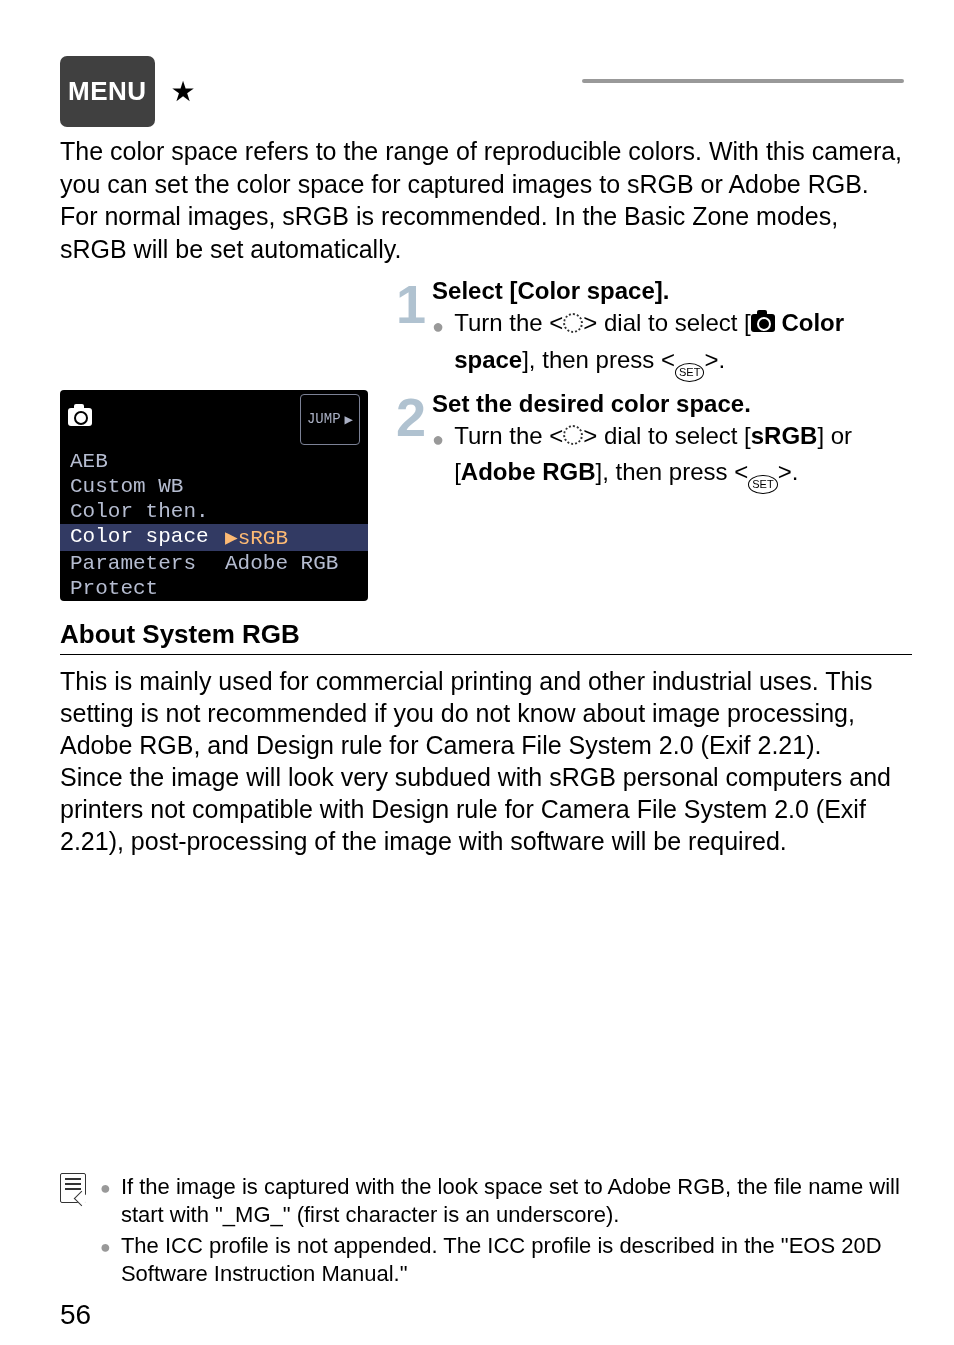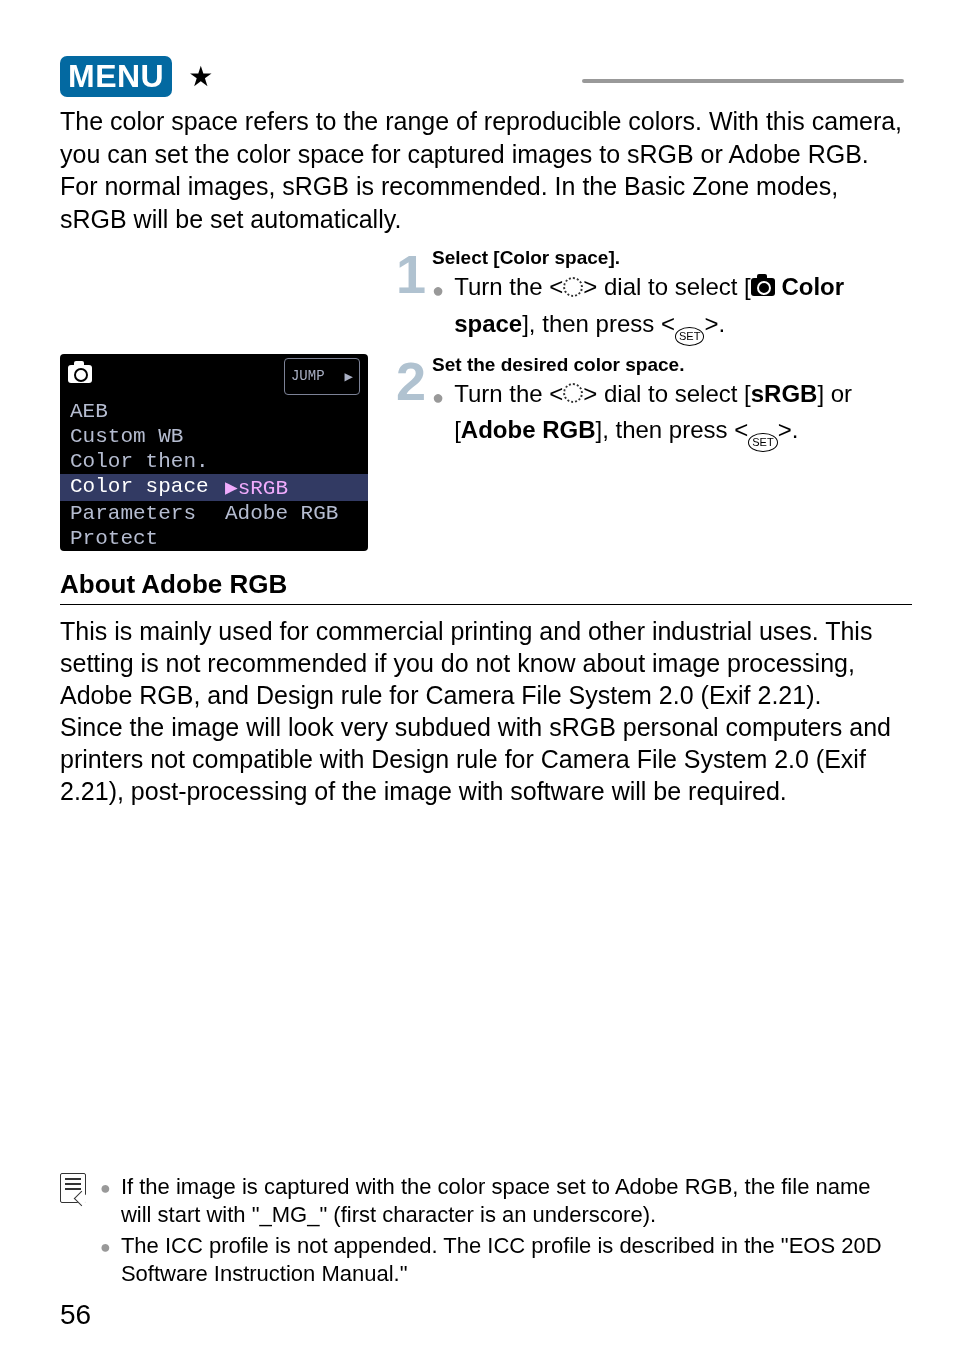--- a/index.html
+++ b/index.html
@@ -12,25 +12,25 @@
       padding: 56px 50px 20px 60px;
       position: relative;
     }
     .title-row {
       display: flex;
       align-items: center;
       gap: 10px;
       margin-bottom: 8px;
     }
     .menu-box {
-      background: #0369a1;
+      background: #404040;
       color: #fff;
       font-weight: bold;
-      font-size: 32px;
-      padding: 2px 8px;
+      font-size: 26px;
+      padding: 20px 8px;
       border-radius: 7px;
       letter-spacing: 0.5px;
     }
     .main-title {
       font-size: 34px;
       font-weight: bold;
     }
     .star { font-size: 28px; margin-left: 6px; }
     .title-line {
       position: absolute;
@@ -39,21 +39,21 @@
       right: 50px;
       height: 4px;
       background: #999;
       border-radius: 2px;
     }
     .intro { font-size: 25px; line-height: 1.3; margin-bottom: 12px; }
     .step-row { display: flex; align-items: flex-start; margin-bottom: 6px; }
     .step-col-left { width: 336px; flex-shrink: 0; }
     .bignum { font-size: 54px; font-weight: bold; color: #b0c2d0; line-height: 1; }
     .step-col-right { flex: 1; }
-    .step-heading { font-size: 19px; font-weight: bold; margin-bottom: 2px; }
+    .step-heading { font-size: 24px; font-weight: bold; margin-bottom: 2px; }
     .bullet-row { display: flex; align-items: flex-start; gap: 10px; font-size: 24px; line-height: 1.36; }
     .bullet-dot { font-size: 20px; color: #999; margin-top: 6px; }
     .bullet-text { flex: 1; }
     .dial-icon, .camera-icon, .set-icon {
       display: inline-block; vertical-align: middle;
     }
     .dial-icon {
       width: 20px; height: 20px; border: 2px dotted #333;
       border-radius: 50%; position: relative; top: -2px;
     }
@@ -79,27 +79,27 @@
       font-family: "Courier New", monospace; font-size: 21px;
       border-radius: 4px; overflow: hidden;
     }
     .lcd-header {
       display: flex; justify-content: space-between; align-items: center;
       padding: 4px 8px;
     }
     .lcd-header .cam { color: #fff; font-size: 18px; }
     .lcd-header .jump {
       border: 1px solid #7c8296; border-radius: 4px;
-      padding: 9px 6px; font-size: 14px; color: #aab0c4;
-      display: flex; align-items: center; gap: 20px;
+      padding: 16px 6px; font-size: 14px; color: #aab0c4;
+      display: flex; align-items: center; gap: 4px;
     }
     .lcd-row { display: flex; padding: 1px 10px; }
     .lcd-row .lbl { width: 155px; }
     .lcd-row.sel { background: #323a63; color: #fff; }
-    .lcd-row.sel .val { color: #f0abfc; }
+    .lcd-row.sel .val { color: #fdba74; }
     
     .about-heading { font-size: 26px; font-weight: bold; margin-top: 18px; }
     .about-rule { height: 1px; background: #000; margin: 4px 0 10px; width: 852px; }
     .about-text { font-size: 25px; line-height: 1.28; }
     
     .notes {
       position: absolute; bottom: 54px; left: 60px; right: 50px;
       display: flex; gap: 14px;
     }
     .notes-icon {
@@ -193,30 +193,30 @@
     <div class="step-heading">Set the desired color space.</div>
     <div class="bullet-row">
       <span class="bullet-dot">●</span>
       <span class="bullet-text">
         <span>Turn the &lt;</span><span class="dial-icon"></span><span>&gt; dial to select [</span><b>sRGB</b><span>] or [</span><b>Adobe RGB</b><span>], then press &lt;</span><span class="set-icon">SET</span><span>&gt;.</span>
       </span>
     </div>
   </div>
 </div>
 
-<div class="about-heading">About Adobe RGB</div>
+<div class="about-heading">About System RGB</div>
 <div class="about-rule"></div>
 <p class="about-text" id="about-text">This is mainly used for commercial printing and other industrial uses. This setting is not recommended if you do not know about image processing, Adobe RGB, and Design rule for Camera File System 2.0 (Exif 2.21).<br>Since the image will look very subdued with sRGB personal computers and printers not compatible with Design rule for Camera File System 2.0 (Exif 2.21), post-processing of the image with software will be required.</p>
 
 <div class="notes">
   <div class="notes-icon"></div>
   <div class="notes-list" id="notes-list">
       <div class="note-item">
         <span class="note-dot">●</span>
-        <span>If the image is captured with the color space set to Adobe RGB, the file name will start with "_MG_" (first character is an underscore).</span>
+        <span>If the image is captured with the look space set to Adobe RGB, the file name will start with "_MG_" (first character is an underscore).</span>
       </div>
       <div class="note-item">
         <span class="note-dot">●</span>
         <span>The ICC profile is not appended. The ICC profile is described in the "EOS 20D Software Instruction Manual."</span>
       </div>
     </div>
 </div>
 
 <div class="page-num">56</div>
 

